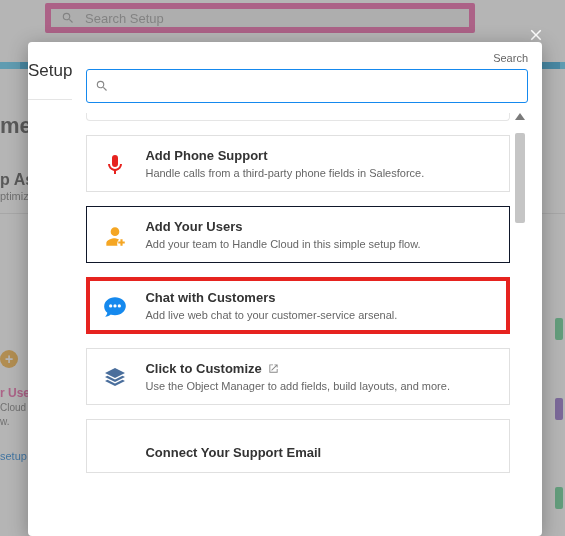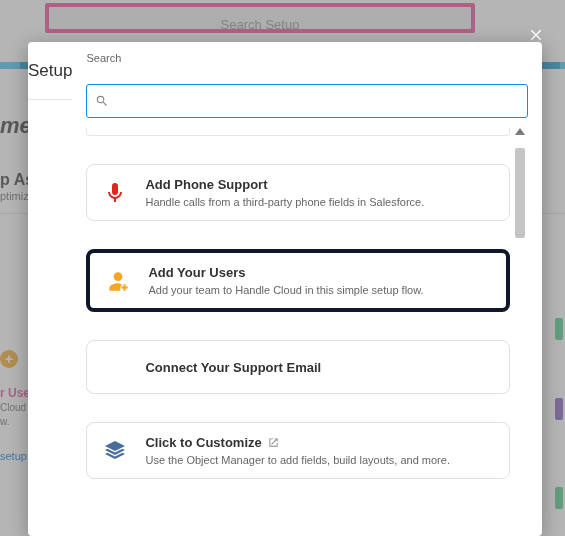--- a/index.html
+++ b/index.html
@@ -1,27 +1,27 @@
 <!DOCTYPE html>
 <html><head>
 <meta charset="utf-8">
 <style>
   * { box-sizing: border-box; margin: 0; padding: 0; font-family: -apple-system, BlinkMacSystemFont, "Segoe UI", Arial, sans-serif; }
   html, body { width: 565px; height: 536px; overflow: hidden; }
   body { background: #fff; position: relative; }
 
   
   .bg-layer { position: absolute; inset: 0; background: #fff; }
-  .bg-search { position:absolute; top:3px; left:45px; width:430px; height:30px; background:#f0f0f0; border:4px solid #ec4899; border-radius:2px; display:flex; align-items:center; padding:0 10px; gap:10px;flex-direction:column; }
+  .bg-search { position:absolute; top:3px; left:45px; width:430px; height:30px; background:#f0f0f0; border:6px solid #ec4899; border-radius:2px; display:flex; align-items:center; padding:0 10px; gap:10px; }
   .bg-search svg { width:14px; height:14px; fill:#8f8f8f; }
   .bg-search span { color:#8f8f8f; font-size:13px; }
 
   .bg-stripe { position:absolute; top:62px; left:0; right:0; height:7px; background: repeating-linear-gradient(90deg,#44c8f5 0 20px,#0f9bd7 20px 40px); }
 
-  .bg-me    { position:absolute; top:113px; left:0; font-size:22px; color:#333; font-weight:600;font-style:italic; }
+  .bg-me    { position:absolute; top:113px; left:0; font-size:22px; color:#333; font-weight:600; }
   .bg-assist{ position:absolute; top:171px; left:0; font-size:16px; color:#333; font-weight:600; }
   .bg-opt   { position:absolute; top:190px; left:0; font-size:11px; color:#666; }
   .bg-line  { position:absolute; top:213px; left:0; right:0; height:1px; background:#e0e0e0;}
   .bg-plus  { position:absolute; left:0; top:350px; width:18px; height:18px; border-radius:50%; background:#f5a623; display:flex; align-items:center; justify-content:center; color:#fff; font-size:14px; font-weight:bold;}
   .bg-usr   { position:absolute; left:0; top:386px; font-size:12px; font-weight:600; color:#ec4899;}
   .bg-cloud { position:absolute; left:0; top:402px; font-size:10px; color:#666;}
   .bg-w     { position:absolute; left:0; top:416px; font-size:10px; color:#666;}
   .bg-start { position:absolute; left:0; top:450px; font-size:11px; color:#0070d2;}
 
   .bg-right1{ position:absolute; right:2px; top:318px; width:8px; height:22px; background:#4bca81; border-radius:2px;}
@@ -31,30 +31,30 @@
   .dim { position:absolute; inset:0; background:rgba(120,120,120,0.55); }
 
   
   .close-x { position:absolute; top:26px; right:20px; width:18px; height:18px; cursor:pointer; }
   .close-x svg { width:18px; height:18px; fill:#fff; }
 
   .modal { position:absolute; top:42px; left:28px; width:514px; height:494px; background:#fff; border-radius:4px; box-shadow:0 4px 20px rgba(0,0,0,.3); display:flex; flex-direction:row; overflow:hidden; }
   .modal-head { height:58px; display:flex; align-items:center; justify-content:center; border-bottom:1px solid #e5e5e5; font-size:17px; color:#333; font-weight:400; }
   .modal-body { flex:1; padding:10px 14px 0 14px; position:relative; overflow:hidden; }
 
-  .search-label { font-size:11px; color:#666; margin-bottom:20px; display:block; }
+  .search-label { font-size:11px; color:#666; margin-bottom:5px; display:block;text-align:right; }
   .search-wrap { position:relative; margin-bottom:10px; }
   .search-input { width:100%; height:34px; border:1px solid #1589ee; border-radius:3px; padding:0 10px 0 30px; font-size:13px; outline:none; }
   .search-wrap svg { position:absolute; left:9px; top:10px; width:14px; height:14px; fill:#888; }
 
   .list-area { position:relative; height:360px; }
   .list-inner { position:absolute; top:0; left:0; right:18px; bottom:0; overflow:hidden; }
   .stub-card { height:8px; border:1px solid #e5e5e5; border-top:none; border-radius:0 0 4px 4px; margin:0 0 14px 0; }
-  .card { border:1px solid #e0e0e0; border-radius:8px; padding:12px 14px; margin-bottom:14px; display:flex; gap:16px; align-items:center; background:#fff;margin-top:28px; }
-  .card.sel   { border:4px solid #0f172a; }
+  .card { border:1px solid #e0e0e0; border-radius:0; padding:12px 14px; margin-bottom:14px; display:flex; gap:16px; align-items:flex-end; background:#fff; }
+  .card.sel   { border:1px solid #0f172a; }
   .card.hl    { border:4px solid #e6231f; padding:9px 11px; }
   .icon-slot { width:28px; height:28px; display:flex; align-items:center; justify-content:center; flex-shrink:0; }
   .card-body { display:flex; flex-direction:column; gap:4px; }
   .card-title { font-size:13px; font-weight:600; color:#333; display:flex; align-items:center; gap:6px;}
   .card-desc  { font-size:11px; color:#666; }
   .ext-icon { width:11px; height:11px; fill:#888;}
 
   .scroll-track { position:absolute; top:0; right:0; width:16px; height:100%; }
   .scroll-up    { position:absolute; top:0; right:0; width:0; height:0; border-left:5px solid transparent; border-right:5px solid transparent; border-bottom:7px solid #7a7a7a; left:3px;}
   .scroll-thumb { position:absolute; top:20px; right:3px; width:10px; height:90px; background:#c5c5c5; border-radius:2px;}
@@ -125,44 +125,55 @@
             <svg viewBox="0 0 24 24" width="26" height="26" fill="#f5a623">
                 <path d="M12 12a4 4 0 10-4-4 4 4 0 004 4zm0 2c-3 0-8 1.5-8 4.5V21h10.3a5.5 5.5 0 01-.3-1.8 5.6 5.6 0 011.7-4A17 17 0 0012 14zm7 1v2h2v2h-2v2h-2v-2h-2v-2h2v-2z"></path>
               </svg>
           </div>
           <div class="card-body">
             <div class="card-title">Add Your Users</div>
             <div class="card-desc">Add your team to Handle Cloud in this simple setup flow.</div>
           </div>
         </div>
 
-
-        <div class="card" style="margin-bottom:0;">
-          <div class="icon-slot"></div>
+        <div class="card hl">
+          <div class="icon-slot">
+            <svg viewBox="0 0 24 24" width="26" height="26" fill="#1589ee">
+                <path d="M12 3C6.5 3 2 6.8 2 11.5c0 2.3 1.1 4.4 2.9 5.9-.2 1.1-.8 2.6-2 3.6 2.3 0 4.2-1.1 5.3-2 .1 0 .2 0 .3.1 1.1.3 2.3.4 3.5.4 5.5 0 10-3.8 10-8.5S17.5 3 12 3zM8 12.5A1.5 1.5 0 119.5 11 1.5 1.5 0 018 12.5zm4 0A1.5 1.5 0 1113.5 11 1.5 1.5 0 0112 12.5zm4 0A1.5 1.5 0 1117.5 11 1.5 1.5 0 0116 12.5z"></path>
+              </svg>
+          </div>
           <div class="card-body">
-            <div class="card-title">Connect Your Support Email</div>
+            <div class="card-title">Chat with Customers</div>
+            <div class="card-desc">Add live web chat to your customer-service arsenal.</div>
           </div>
         </div>
 
         <div class="card">
           <div class="icon-slot">
             <svg viewBox="0 0 24 24" width="24" height="24" fill="#4a6e9c">
                 <path d="M12 2 2 7l10 5 10-5-10-5zm-10 9 10 5 10-5-2.5-1.25L12 13.5 4.5 9.75 2 11zm0 4 10 5 10-5-2.5-1.25L12 17.5 4.5 13.75 2 15z"></path>
               </svg>
           </div>
           <div class="card-body">
             <div class="card-title">
               <span>Click to Customize</span>
               <svg class="ext-icon" viewBox="0 0 24 24">
                   <path d="M14 3v2h3.59L7.05 15.54l1.41 1.41L19 6.41V10h2V3h-7zM5 5h6V3H3v18h18v-8h-2v6H5V5z"></path>
                 </svg>
             </div>
             <div class="card-desc">Use the Object Manager to add fields, build layouts, and more.</div>
           </div>
         </div>
+
+        <div class="card" style="margin-bottom:0;">
+          <div class="icon-slot"></div>
+          <div class="card-body">
+            <div class="card-title">Connect Your Support Email</div>
+          </div>
+        </div>
       </div>
 
       <div class="scroll-track">
         <div class="scroll-up"></div>
         <div class="scroll-thumb"></div>
       </div>
     </div>
 
   </div>
 </div>

